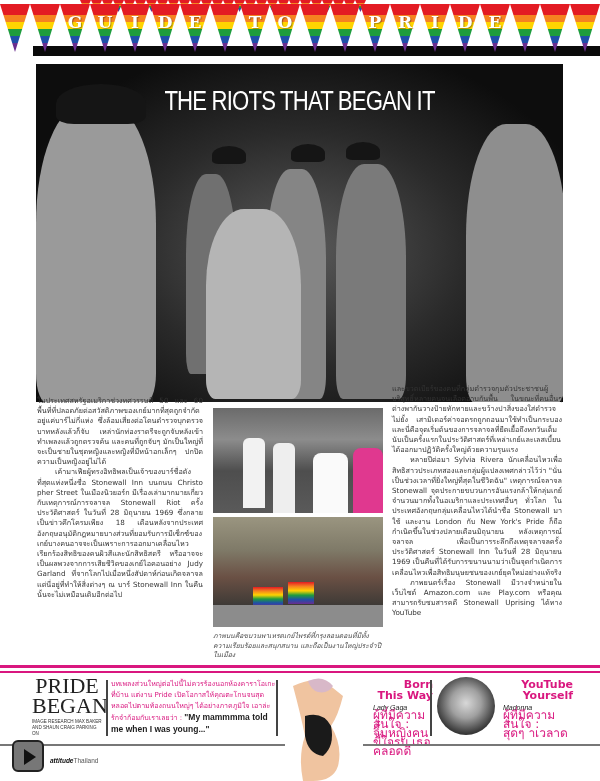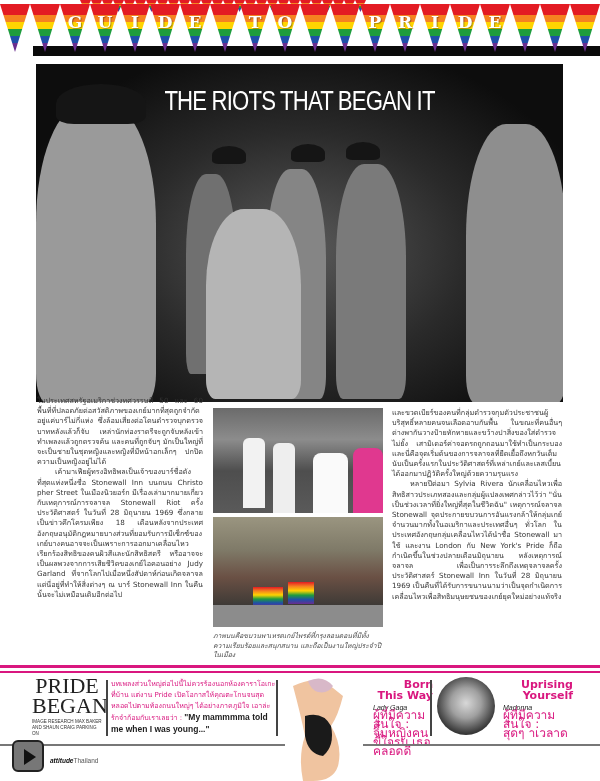--- a/index.html
+++ b/index.html
@@ -27,21 +27,21 @@
   .hero .title { position: absolute; left: 0; right: 0; top: 22px; text-align: center; color: #fff;
     font-family: "Liberation Sans Narrow", "Liberation Sans", sans-serif; font-size: 27px; letter-spacing: -1px; transform: scaleX(0.82); }
   .fig { position: absolute; border-radius: 40% 40% 10% 10%; background: #bdbdbd; }
   .cap { position: absolute; background: #151515; border-radius: 50% 50% 20% 20%; }
 
   
   .col { position: absolute; font-family: "DejaVu Sans", sans-serif; font-size: 7.2px; line-height: 10.2px; color: #333; }
   .col p { text-align: justify; }
   .col p.indent { text-indent: 18px; }
   .col1 { left: 37px; top: 396px; width: 166px; }
-  .col3 { left: 392px; top: 408px; width: 170px; }
+  .col3 { left: 392px; top: 384px; width: 170px; }
 
   .photo2 { position: absolute; left: 213px; top: 408px; width: 170px; height: 105px;
     background: linear-gradient(180deg, #6b6b6b 0%, #8c8c8c 30%, #4e4e4e 60%, #5a5a5a 100%); overflow: hidden; }
   .photo3 { position: absolute; left: 213px; top: 517px; width: 170px; height: 110px;
     background: linear-gradient(180deg, #9a9580 0%, #7f7a68 30%, #6a5044 55%, #3e3a36 80%, #8a8a8a 100%); overflow: hidden; }
   .caption { position: absolute; left: 213px; top: 632px; width: 172px; font-family: "DejaVu Sans", sans-serif;
     font-style: italic; font-size: 6.8px; line-height: 9.5px; color: #444; }
 
   
   .pink-rule { position: absolute; left: 0; width: 600px; height: 3px; background: #d9177f; }
@@ -267,20 +267,21 @@
 <div class="photo3">
   <div style="position:absolute;left:40px;top:70px;width:30px;height:20px;background:linear-gradient(#e31b23,#f58220,#ffd400,#1e9c3d,#1f4fa8,#6a2d8f);"></div>
   <div style="position:absolute;left:75px;top:65px;width:26px;height:22px;background:linear-gradient(#e31b23,#f58220,#ffd400,#1e9c3d,#1f4fa8,#6a2d8f);"></div>
   <div style="position:absolute;left:0;top:88px;width:170px;height:22px;background:#8c8c8c;"></div>
 </div>
 <div class="caption">ภาพบนคือขบวนพาเหรดเกย์ไพรด์ที่กรุงลอนดอนที่มีทั้งความเรียบร้อยและสนุกสนาน และถือเป็นงานใหญ่ประจำปีในเมือง</div>
 
 <div class="col col3">
   <p>และขวดเบียร์ของคนที่กลุ่มตำรวจกุมตัวประชาชนผู้บริสุทธิ์หลายคนจนเลือดอาบกันพื้น ในขณะที่คนอื่นๆ ต่างพากันวางป้ายทักทายและขว้างปาสิ่งของใส่ตำรวจไม่ยั้ง เสามิเตอร์ค่าจอดรถถูกถอนมาใช้ทำเป็นกระบอง และนี่คือจุดเริ่มต้นของการจลาจลที่ยืดเยื้อถึงหกวันเต็ม นับเป็นครั้งแรกในประวัติศาสตร์ที่เหล่าเกย์และเลสเบี้ยนได้ออกมาปฏิวัติครั้งใหญ่ด้วยความรุนแรง</p>
   <p class="indent">หลายปีต่อมา Sylvia Rivera นักเคลื่อนไหวเพื่อสิทธิสาวประเภทสองและกลุ่มผู้แปลงเพศกล่าวไว้ว่า "นั่นเป็นช่วงเวลาที่ยิ่งใหญ่ที่สุดในชีวิตฉัน" เหตุการณ์จลาจล Stonewall จุดประกายขบวนการอันแรงกล้าให้กลุ่มเกย์จำนวนมากทั้งในอเมริกาและประเทศอื่นๆ ทั่วโลก ในประเทศอังกฤษกลุ่มเคลื่อนไหวได้นำชื่อ Stonewall มาใช้ และงาน London กับ New York's Pride ก็ถือกำเนิดขึ้นในช่วงปลายเดือนมิถุนายน หลังเหตุการณ์จลาจล เพื่อเป็นการระลึกถึงเหตุจลาจลครั้งประวัติศาสตร์ Stonewall Inn ในวันที่ 28 มิถุนายน 1969 เป็นคืนที่ได้รับการขนานนามว่าเป็นจุดกำเนิดการเคลื่อนไหวเพื่อสิทธิมนุษยชนของเกย์ยุคใหม่อย่างแท้จริง</p>
+  <p class="indent">ภาพยนตร์เรื่อง Stonewall มีวางจำหน่ายในเว็บไซต์ Amazon.com และ Play.com หรือคุณสามารถรับชมสารคดี Stonewall Uprising ได้ทาง YouTube</p>
 </div>
 
 <div class="pink-rule" style="top:665px;"></div>
 <div class="pink-rule" style="top:671px;height:2px;"></div>
 
 <div class="ps-title">
   <div>PRIDE</div>
   <div>BEGAN</div>
 </div>
 <div class="ps-credit">IMAGE RESEARCH MAX BAKER AND SHAUN CRAIG PARKING ON</div>
@@ -303,21 +304,21 @@
       <div>This Way</div>
     </div>
   <div class="artist">Lady Gaga</div>
   <div class="thai">ผู้ที่มีความสนใจ :</div>
   <div class="thai">จิ้มหญิงคนขี้ใจรบ เธอคลอดดี</div>
 </div>
 <div class="vrule" style="left:430px;top:680px;height:56px;"></div>
 <div class="madonna"></div>
 <div class="song" style="left:503px;top:679px;width:70px;">
   <div class="name">
-      <div>Uprising</div>
+      <div>YouTube</div>
       <div>Yourself</div>
     </div>
   <div class="artist">Madonna</div>
   <div class="thai">ผู้ที่มีความสนใจ :</div>
   <div class="thai">สุดๆ าเวลาด</div>
 </div>
 
 <div class="gray-rule" style="left:0;top:744px;width:285px;"></div>
 <div class="gray-rule" style="left:363px;top:744px;width:237px;"></div>
 

